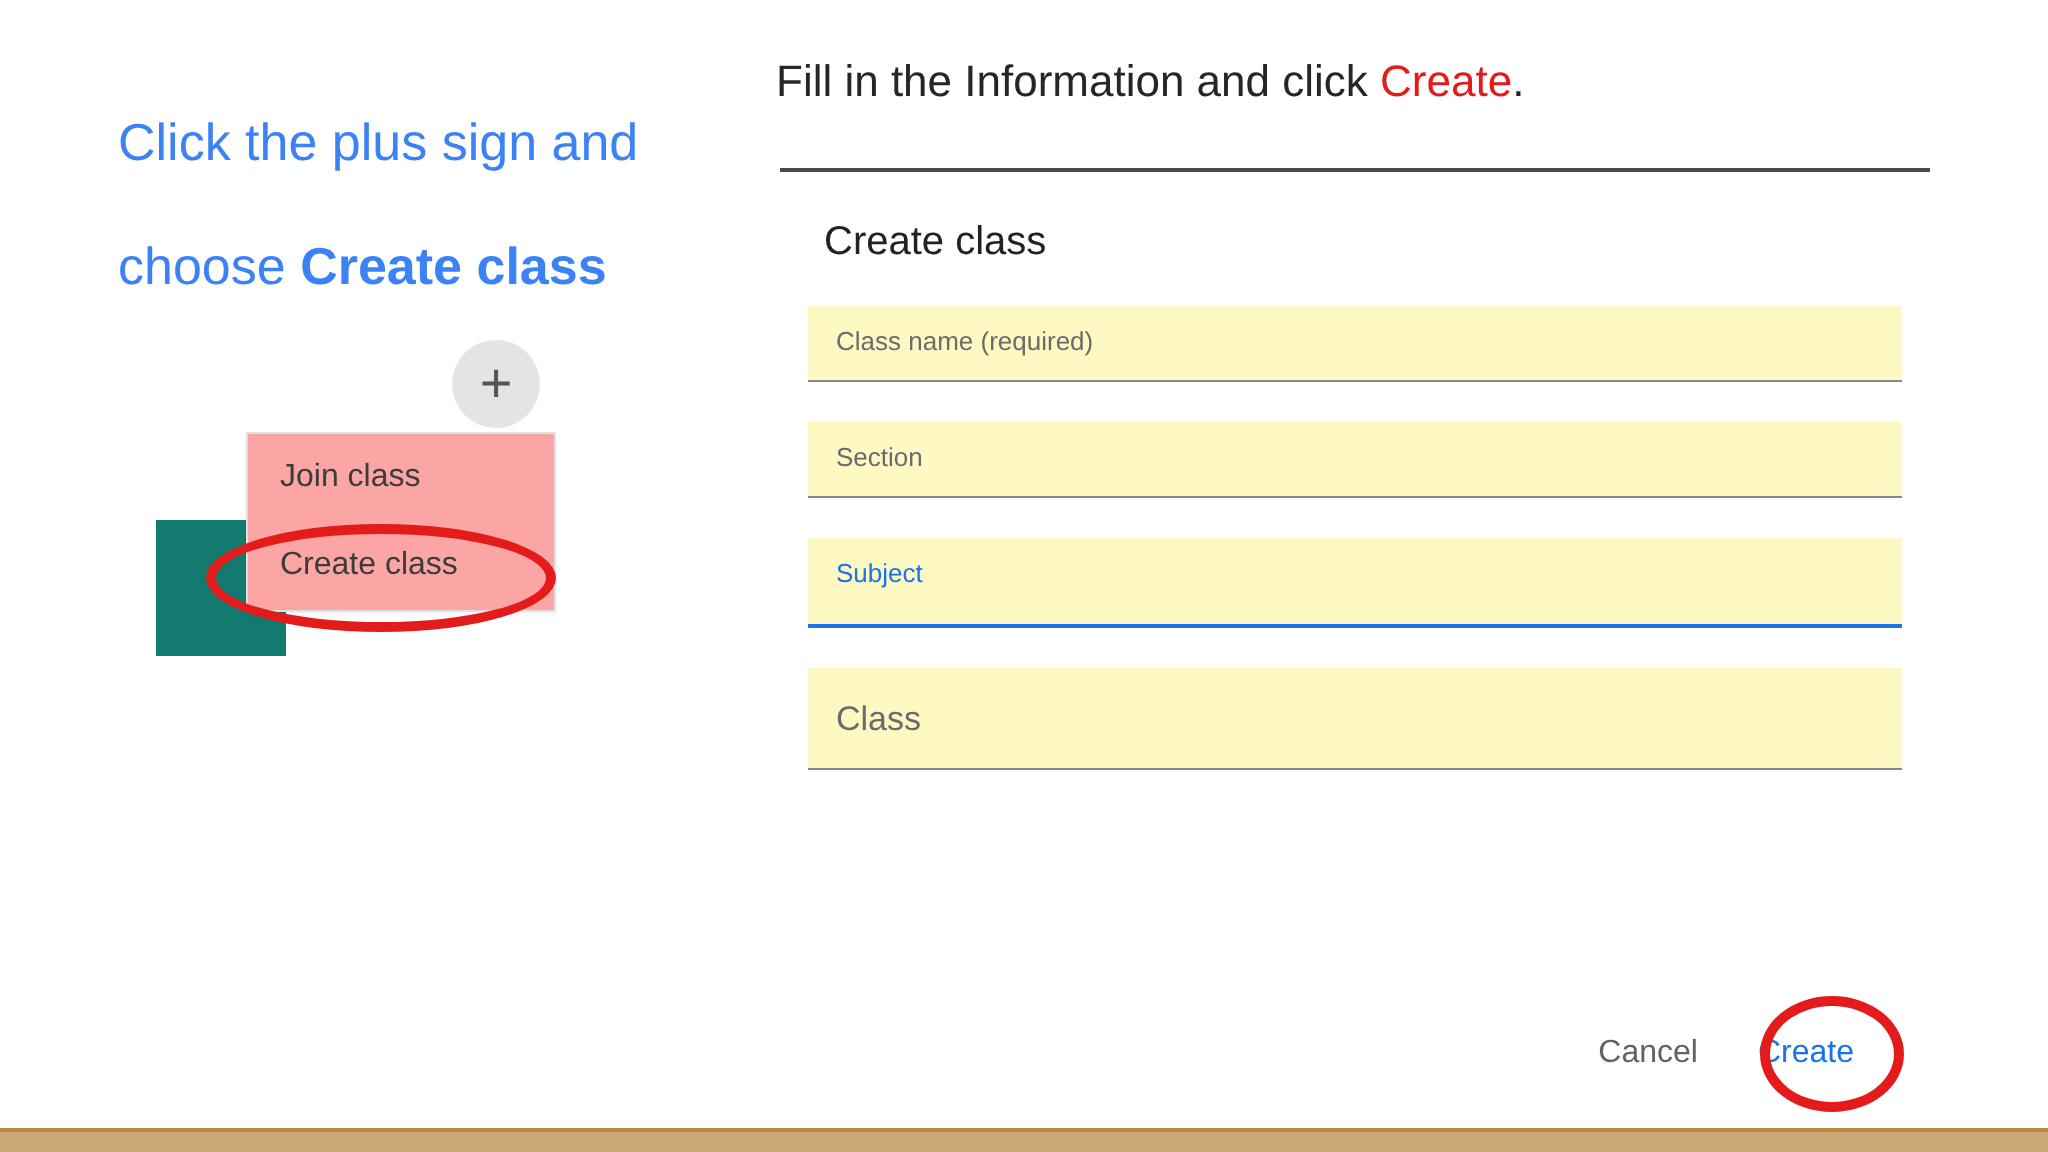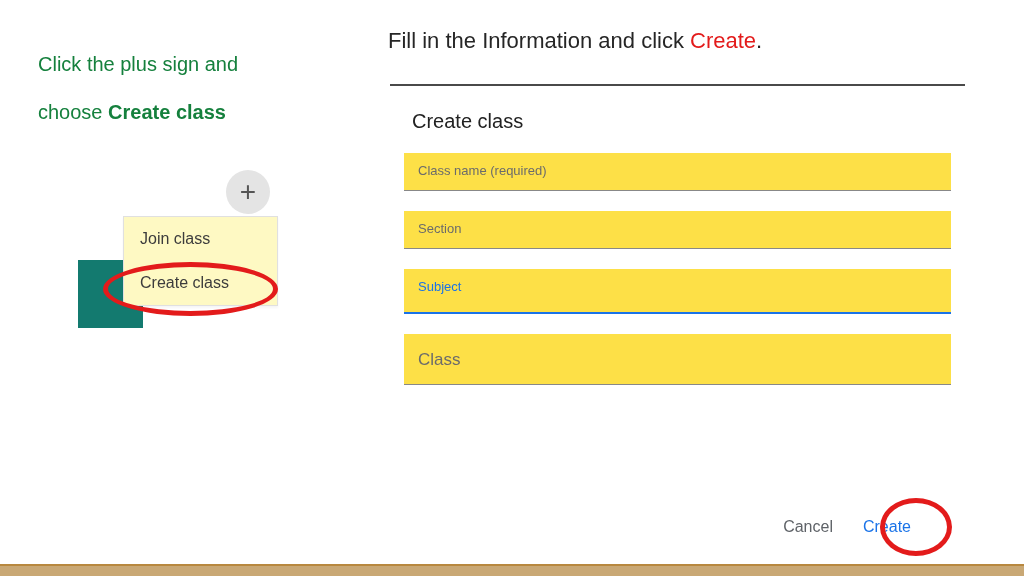--- a/index.html
+++ b/index.html
@@ -9,25 +9,25 @@
     height: 576px;
     background: #fff;
     font-family: "Helvetica Neue", Arial, sans-serif;
     position: relative;
     overflow: hidden;
   }
 
   
   .left-instruction {
     position: absolute;
-    left: 38px;
+    left: 59px;
     top: 40px;
     width: 300px;
-    font-size: 20px;
-    color: #15803d;
+    font-size: 26px;
+    color: #3b82f6;
     line-height: 2.4;
   }
   .left-instruction b { font-weight: 700; }
 
   
   .right-instruction {
     position: absolute;
     left: 388px;
     top: 28px;
     font-size: 22px;
@@ -65,21 +65,21 @@
     font-size: 28px;
     color: #555;
     font-weight: 300;
     line-height: 1;
   }
   .dropdown {
     position: absolute;
     left: 45px;
     top: 46px;
     width: 155px;
-    background: #fef9c3;
+    background: #fca5a5;
     border: 1px solid #e0e0e0;
     box-shadow: 0 2px 2px rgba(0,0,0,.04);
     font-family: Arial, sans-serif;
   }
   .dropdown-item {
     padding: 13px 16px;
     font-size: 16px;
     color: #3c3c3c;
   }
   .red-circle-1 {
@@ -103,21 +103,21 @@
     padding-top: 24px;
   }
   .dialog-title {
     margin-left: 22px;
     font-size: 20px;
     color: #222;
     font-family: Arial, sans-serif;
   }
   .field {
     margin: 20px 14px 0 14px;
-    background: #fde047;
+    background: #fef9c3;
     border-bottom: 1px solid #888;
     padding: 10px 14px 8px 14px;
     font-family: Arial, sans-serif;
   }
   .field.focused {
     border-bottom: 2px solid #1a73e8;
     padding-bottom: 14px;
   }
   .field-label {
     font-size: 13px;
@@ -141,21 +141,21 @@
     display: inline-block;
     width: 1px;
     height: 18px;
     background: #1a73e8;
     vertical-align: -3px;
     margin-left: 1px;
   }
 
   .dialog-actions {
     position: absolute;
-    left: 374px;
+    left: 390px;
     top: 510px;
     width: 575px;
     display: flex;
     justify-content: flex-end;
     gap: 22px;
     padding-right: 34px;
     font-family: Arial, sans-serif;
   }
   .cancel-btn {
     font-size: 16px;

